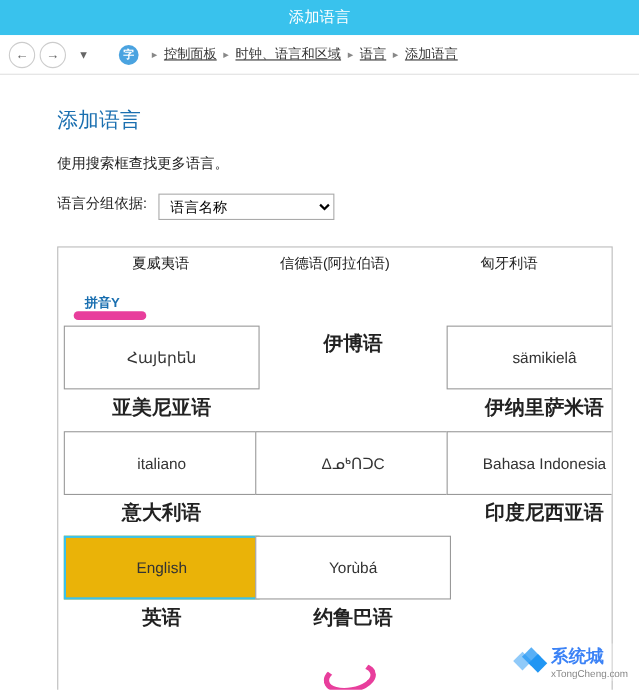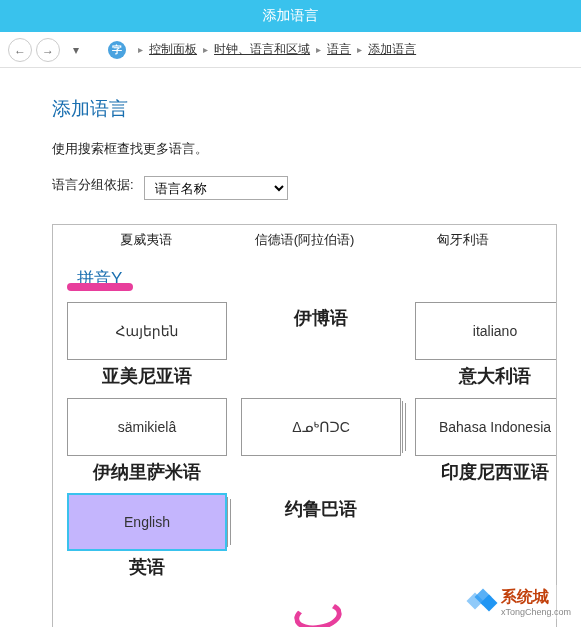--- a/index.html
+++ b/index.html
@@ -11,43 +11,43 @@
   .nav-btn { width: 24px; height: 24px; border: 1px solid #ccc; border-radius: 50%; display: flex; align-items: center; justify-content: center; background: #fff; cursor: pointer; color: #666; font-size: 12px; }
   .nav-sep { width: 12px; }
   .breadcrumb { display: flex; align-items: center; gap: 6px; font-size: 12px; color: #333; margin-left: 8px; }
   .bc-chevron { color: #888; font-size: 10px; }
   .bc-item { cursor: pointer; text-decoration: underline; }
   
   .content { padding: 28px 24px 0 52px; }
   .page-title { font-size: 19px; color: #1a6fb0; font-weight: normal; margin-bottom: 18px; }
   .hint { font-size: 13px; margin-bottom: 18px; color: #222; }
   .group-row { display: flex; align-items: flex-start; gap: 10px; font-size: 13px; margin-bottom: 24px; }
-  .group-select { width: 144px; height: 24px; border: 1px solid #aaa; padding: 0 6px; background: #fff; font-size: 13px; }
+  .group-select { width: 160px; height: 24px; border: 1px solid #aaa; padding: 0 6px; background: #fff; font-size: 13px; }
   
   .list-area { border: 1px solid #bbb; border-top: 1px solid #bbb; margin-top: 6px; height: 420px; overflow: hidden; position: relative; padding: 0 14px; }
   .toprow { display: flex; justify-content: space-around; padding: 6px 0 4px; font-size: 13px; }
   .toprow span { width: 160px; text-align: center; }
   
-  .section-label { color: #1a6fb0; font-size: 17px; padding: 14px 0 6px 10px; position: relative; }
+  .section-label { color: #1a6fb0; font-size: 12px; padding: 14px 0 6px 10px; position: relative; font-weight: bold; }
   .pink-underline { position: absolute; left: 0; top: 30px; width: 66px; height: 8px; background: #e83e9c; border-radius: 4px; }
   
   .grid { display: grid; grid-template-columns: repeat(3, 160px); gap: 10px 14px; justify-content: space-around; padding: 6px 0 0; }
   .tile-wrap { display: flex; flex-direction: column; align-items: center; }
-  .tile { width: 160px; height: 58px; border: 1px solid #999; display: flex; align-items: center; justify-content: center; font-size: 14px; color: #333; cursor: pointer; background: #fff; position: relative; }
+  .tile { width: 178px; height: 58px; border: 1px solid #999; display: flex; align-items: center; justify-content: center; font-size: 14px; color: #333; cursor: pointer; background: #fff; position: relative; }
   .tile.multi::after { content: ""; position: absolute; right: -3px; top: 2px; bottom: 2px; width: 3px; border-right: 1px solid #999; }
   .tile.multi::before { content: ""; position: absolute; right: -6px; top: 4px; bottom: 4px; width: 3px; border-right: 1px solid #999; }
-  .tile.selected { background: #c4b5fd; border: 2px solid #39c2ed; }
+  .tile.selected { background: #eab308; border: 2px solid #39c2ed; }
   .tile-label { font-size: 18px; text-align: center; margin-top: 6px; max-width: 160px; line-height: 1.2; font-weight: bold; }
   
   .pink-circle { position: absolute; width: 48px; height: 28px; border: 5px solid #e83e9c; border-radius: 50%; border-top-color: transparent; transform: rotate(-10deg); left: 294px; top: 602px; pointer-events: none; }
   
   .watermark { position: absolute; right: 6px; bottom: 8px; display: flex; align-items: center; gap: 4px; background: rgba(255,255,255,0.3); padding: 2px 4px; }
   .wm-logo { width: 30px; height: 30px; position: relative; }
   .wm-sq { position: absolute; width: 12px; height: 12px; background: #2196f3; transform: rotate(45deg); }
-  .wm-text { font-size: 16px; color: #c2410c; font-weight: bold; }
+  .wm-text { font-size: 16px; color: #3b82f6; font-weight: bold; }
   .wm-sub { font-size: 9px; color: #888; display: block; line-height: 1; }
   
   .globe-icon { width:18px; height:18px; border-radius:50%; background:#4aa3e0; display:inline-flex; align-items:center; justify-content:center; color:#fff; font-size:10px; font-weight:bold; }
 </style>
 </head>
 <body>
 
 <div class="titlebar">
   <span>添加语言</span>
 </div>
@@ -94,39 +94,40 @@
 
     <div class="grid" id="grid">
         <div class="tile-wrap">
           <div class="tile">Հայերեն</div>
           <div class="tile-label">亚美尼亚语</div>
         </div>
         <div class="tile-wrap">
           <div class="tile-label">伊博语</div>
         </div>
         <div class="tile-wrap">
+          <div class="tile">sämikielâ</div>
+          <div class="tile-label">伊纳里萨米语</div>
+        </div>
+        <div class="tile-wrap">
           <div class="tile multi">italiano</div>
           <div class="tile-label">意大利语</div>
-        </div>
-        <div class="tile-wrap">
-          <div class="tile">sämikielâ</div>
-          <div class="tile-label">伊纳里萨米语</div>
         </div>
         <div class="tile-wrap">
           <div class="tile multi">ΔᓄᒃᑎᑐC</div>
         </div>
         <div class="tile-wrap">
           <div class="tile">Bahasa Indonesia</div>
           <div class="tile-label">印度尼西亚语</div>
         </div>
         <div class="tile-wrap">
           <div class="tile multi selected">English</div>
           <div class="tile-label">英语</div>
         </div>
         <div class="tile-wrap">
+          <div class="tile">Yorùbá</div>
           <div class="tile-label">约鲁巴语</div>
         </div>
       </div>
   </div>
 </div>
 
 <div class="pink-circle"></div>
 
 <div class="watermark">
   <div class="wm-logo">

